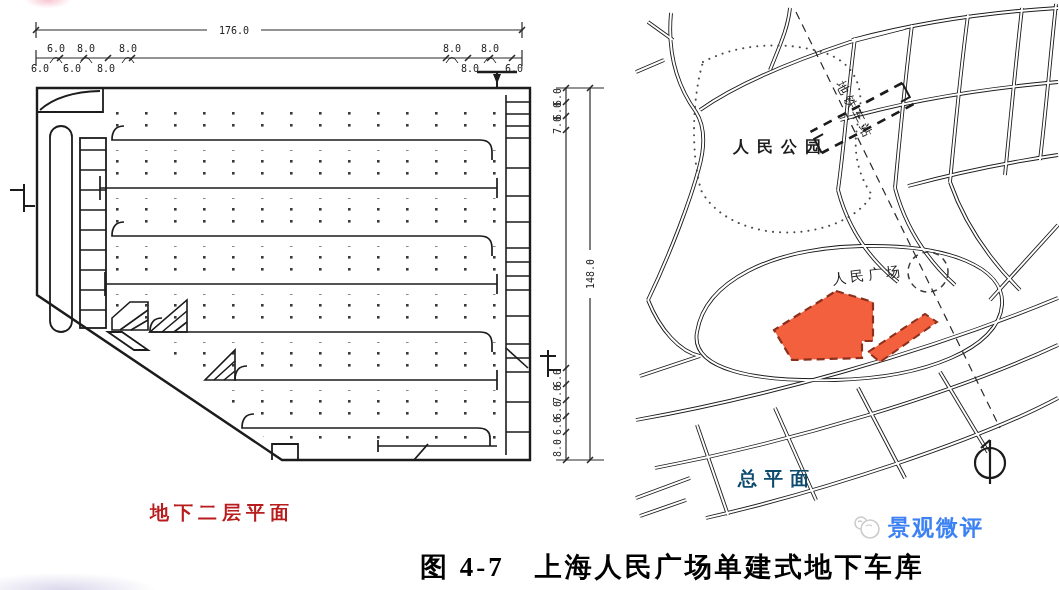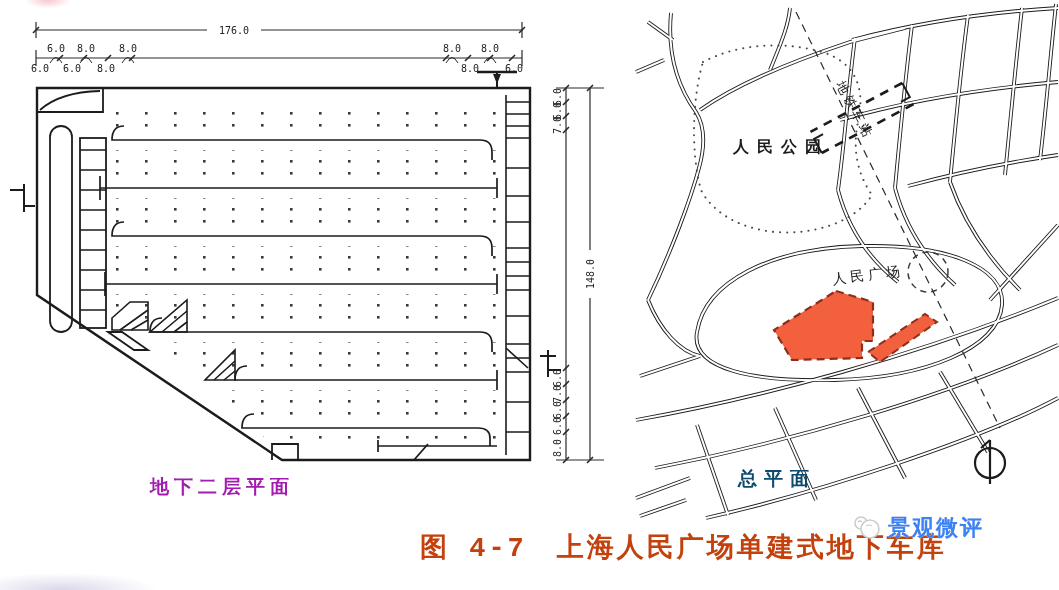--- a/index.html
+++ b/index.html
@@ -6,32 +6,31 @@
   body{
     width:1059px;height:590px;position:relative;overflow:hidden;
     background:#ffffff;
     font-family:"Liberation Sans", sans-serif;
   }
   .abs{position:absolute;}
   svg text{fill:#1c1c1c;}
   .dimtxt{font-size:10px;font-family:"DejaVu Sans Mono", monospace;fill:#222;}
   .cjk{font-family:"Liberation Serif", serif;}
   #floorplan-label{
-    left:150px;top:474px;width:200px;
-    font-size:19px;letter-spacing:5px;font-weight:bold;color:#a21caf;
+    left:150px;top:500px;width:200px;
+    font-size:19px;letter-spacing:5px;font-weight:bold;color:#b91c1c;
   }
   #siteplan-label{
     left:738px;top:466px;width:140px;
     font-size:19px;letter-spacing:7px;font-weight:bold;color:#0c4a6e;
   }
   #caption{
-    left:420px;top:529px;width:639px;
-    font-size:27px;font-weight:bold;letter-spacing:3px;color:#c2410c;
+    left:420px;top:549px;width:639px;
+    font-size:27px;font-weight:bold;letter-spacing:3px;color:#000000;
     white-space:nowrap;
-    font-family:Liberation Mono, monospace;
   }
   #watermark{
     left:852px;top:512px;height:32px;display:flex;align-items:center;gap:4px;
   }
   #watermark .wm-text{
     color:#3b82f6;font-size:22px;font-weight:bold;letter-spacing:2px;
     text-shadow:0 0 1px #e6e6e6;
   }
   .smudge-pink{
     left:26px;top:0;width:44px;height:8px;

